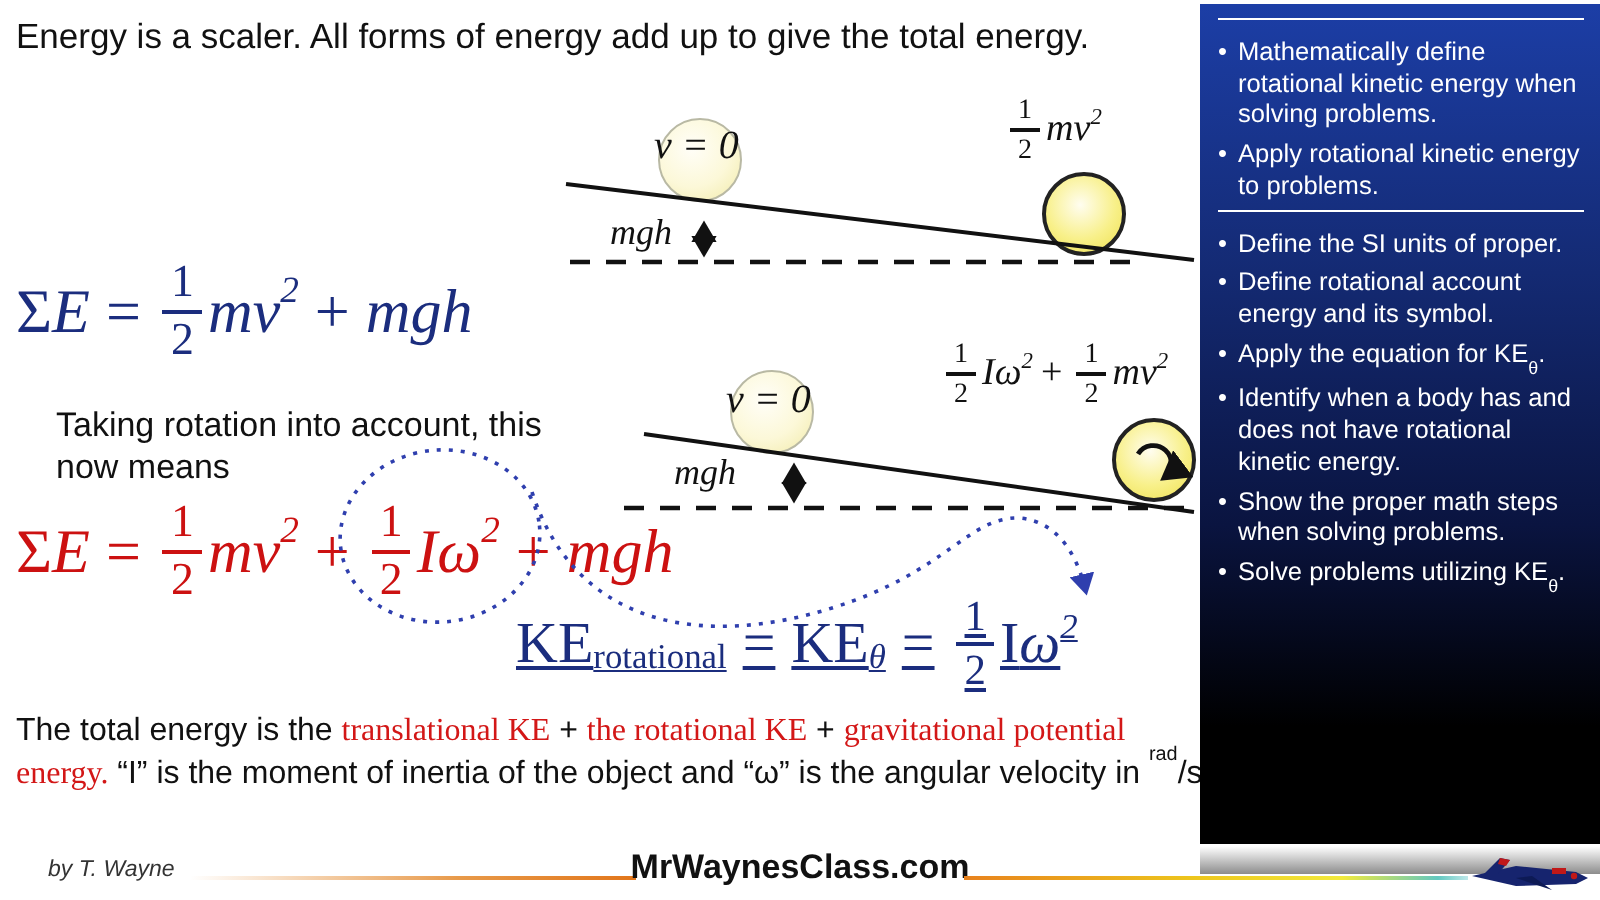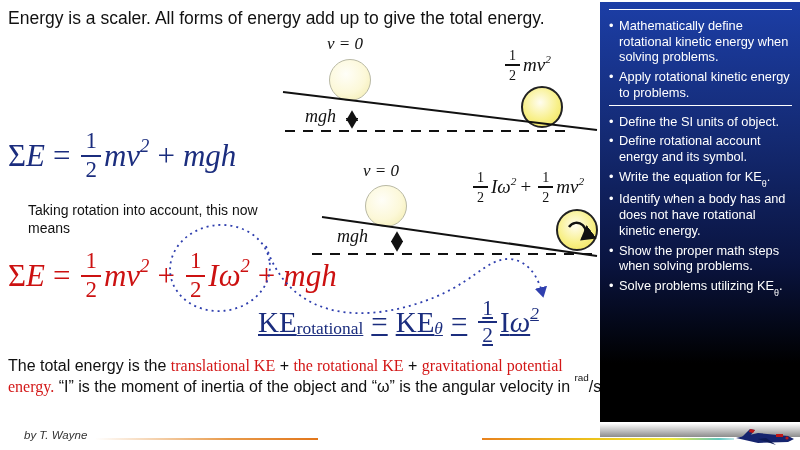--- a/index.html
+++ b/index.html
@@ -18,21 +18,21 @@
   .frac .den{padding-top:2px;}
   .eq sup{font-size:0.6em;position:relative;top:-0.55em;line-height:0;}
   .eq sub{font-size:0.6em;position:relative;top:0.3em;line-height:0;}
   .eq-blue{color:var(--eq-blue);}
   .eq-red{color:var(--eq-red);}
   .eq-large{font-size:31px;}
   .eq-mid{font-size:29px;}
   .eq-small{font-size:19px;color:#111;}
   .vlab,.mghlab{position:absolute;font-family:"Liberation Serif",serif;
         font-style:italic;color:#111;white-space:nowrap;}
-  .vlab{font-size:17px;}
+  .vlab{font-size:20px;margin-top:28px;}
   .mghlab{font-size:18px;}
   
   .ball{position:absolute;width:42px;height:42px;border-radius:50%;box-sizing:border-box;}
   .pale{background:radial-gradient(circle at 40% 35%,#fffef8 0%,#fcf8d8 55%,#f1eaa8 100%);
         border:1px solid #b9b9a4;}
   .bright{background:radial-gradient(circle at 45% 38%,#fffdf0 0%,#f8f08a 55%,#eee04e 100%);
         border:2px solid #222;}
   svg.overlay{position:absolute;left:0;top:0;pointer-events:none;}
   
   #summary{position:absolute;left:8px;top:356px;width:600px;font-size:16px;
@@ -62,21 +62,21 @@
   #fline-right{left:482px;width:252px;
         background:linear-gradient(90deg,#e8821e 0%,#edc51c 45%,#f2ea3c 75%,#62c8c0 94%,#bfe8ea 100%);}
   #jet{position:absolute;left:732px;top:428px;}
 </style>
 </head>
 <body>
 
 <div id="slide">
 
   <div class="t" style="left:8px;top:8px;font-size:17.5px;">Energy is a scaler. All forms of energy add up to give the total energy.</div>
-  <div class="t wrap" style="left:28px;top:202px;font-size:14px;width:270px;line-height:1.25;">Taking rotation into account, this now means</div>
+  <div class="t wrap" style="left:28px;top:202px;font-size:17px;width:270px;line-height:1.25;">Taking rotation into account, this now means</div>
 
   <div class="eq eq-large eq-blue" style="left:8px;top:130px;">
     <span class="rm">Σ</span>
       <span>E</span>
     <span class="sp">=</span>
     <span class="frac">
         <span class="num">1</span>
         <span class="den">2</span>
       </span>
     <span>mv</span>
@@ -192,49 +192,50 @@
           </div>
           <div class="sb-li">
             <span class="b">•</span>
             <span class="tx"><span>Apply rotational kinetic energy to problems.</span></span>
           </div>
         </div>
         <div class="sb-section">
           <div class="sb-rule"></div>
           <div class="sb-li">
             <span class="b">•</span>
-            <span class="tx"><span>Define the SI units of object.</span></span>
+            <span class="tx"><span>Define the SI units of proper.</span></span>
           </div>
           <div class="sb-li">
             <span class="b">•</span>
             <span class="tx"><span>Define rotational account energy and its symbol.</span></span>
           </div>
           <div class="sb-li">
             <span class="b">•</span>
-            <span class="tx"><span>Write the equation for KE</span><sub>θ</sub><span>.</span></span>
+            <span class="tx"><span>Apply the equation for KE</span><sub>θ</sub><span>.</span></span>
           </div>
           <div class="sb-li">
             <span class="b">•</span>
             <span class="tx"><span>Identify when a body has and does not have rotational kinetic energy.</span></span>
           </div>
           <div class="sb-li">
             <span class="b">•</span>
             <span class="tx"><span>Show the proper math steps when solving problems.</span></span>
           </div>
           <div class="sb-li">
             <span class="b">•</span>
             <span class="tx"><span>Solve problems utilizing KE</span><sub>θ</sub><span>.</span></span>
           </div>
         </div>
       </div>
   </div>
   <div id="sb-shadow"></div>
 
   <div id="credit">by T. Wayne</div>
   <div class="fline" id="fline-left"></div>
+  <div id="site">MrWaynesClass.com</div>
   <div class="fline" id="fline-right"></div>
   <svg id="jet" width="64" height="20" viewBox="0 0 64 20">
     <polygon points="4,10 26,5 56,8 62,11 56,14 26,15" fill="#16246e"></polygon>
     <polygon points="10,9 18,1 23,2 17,9" fill="#16246e"></polygon>
     <polygon points="18,1 23,2 21,5 17,4" fill="#c01818"></polygon>
     <polygon points="26,11 44,17 34,10" fill="#0d1a55"></polygon>
     <rect x="44" y="6" width="7" height="3" fill="#c01818"></rect>
     <circle cx="55" cy="10" r="1.6" fill="#c01818"></circle>
   </svg>
 

